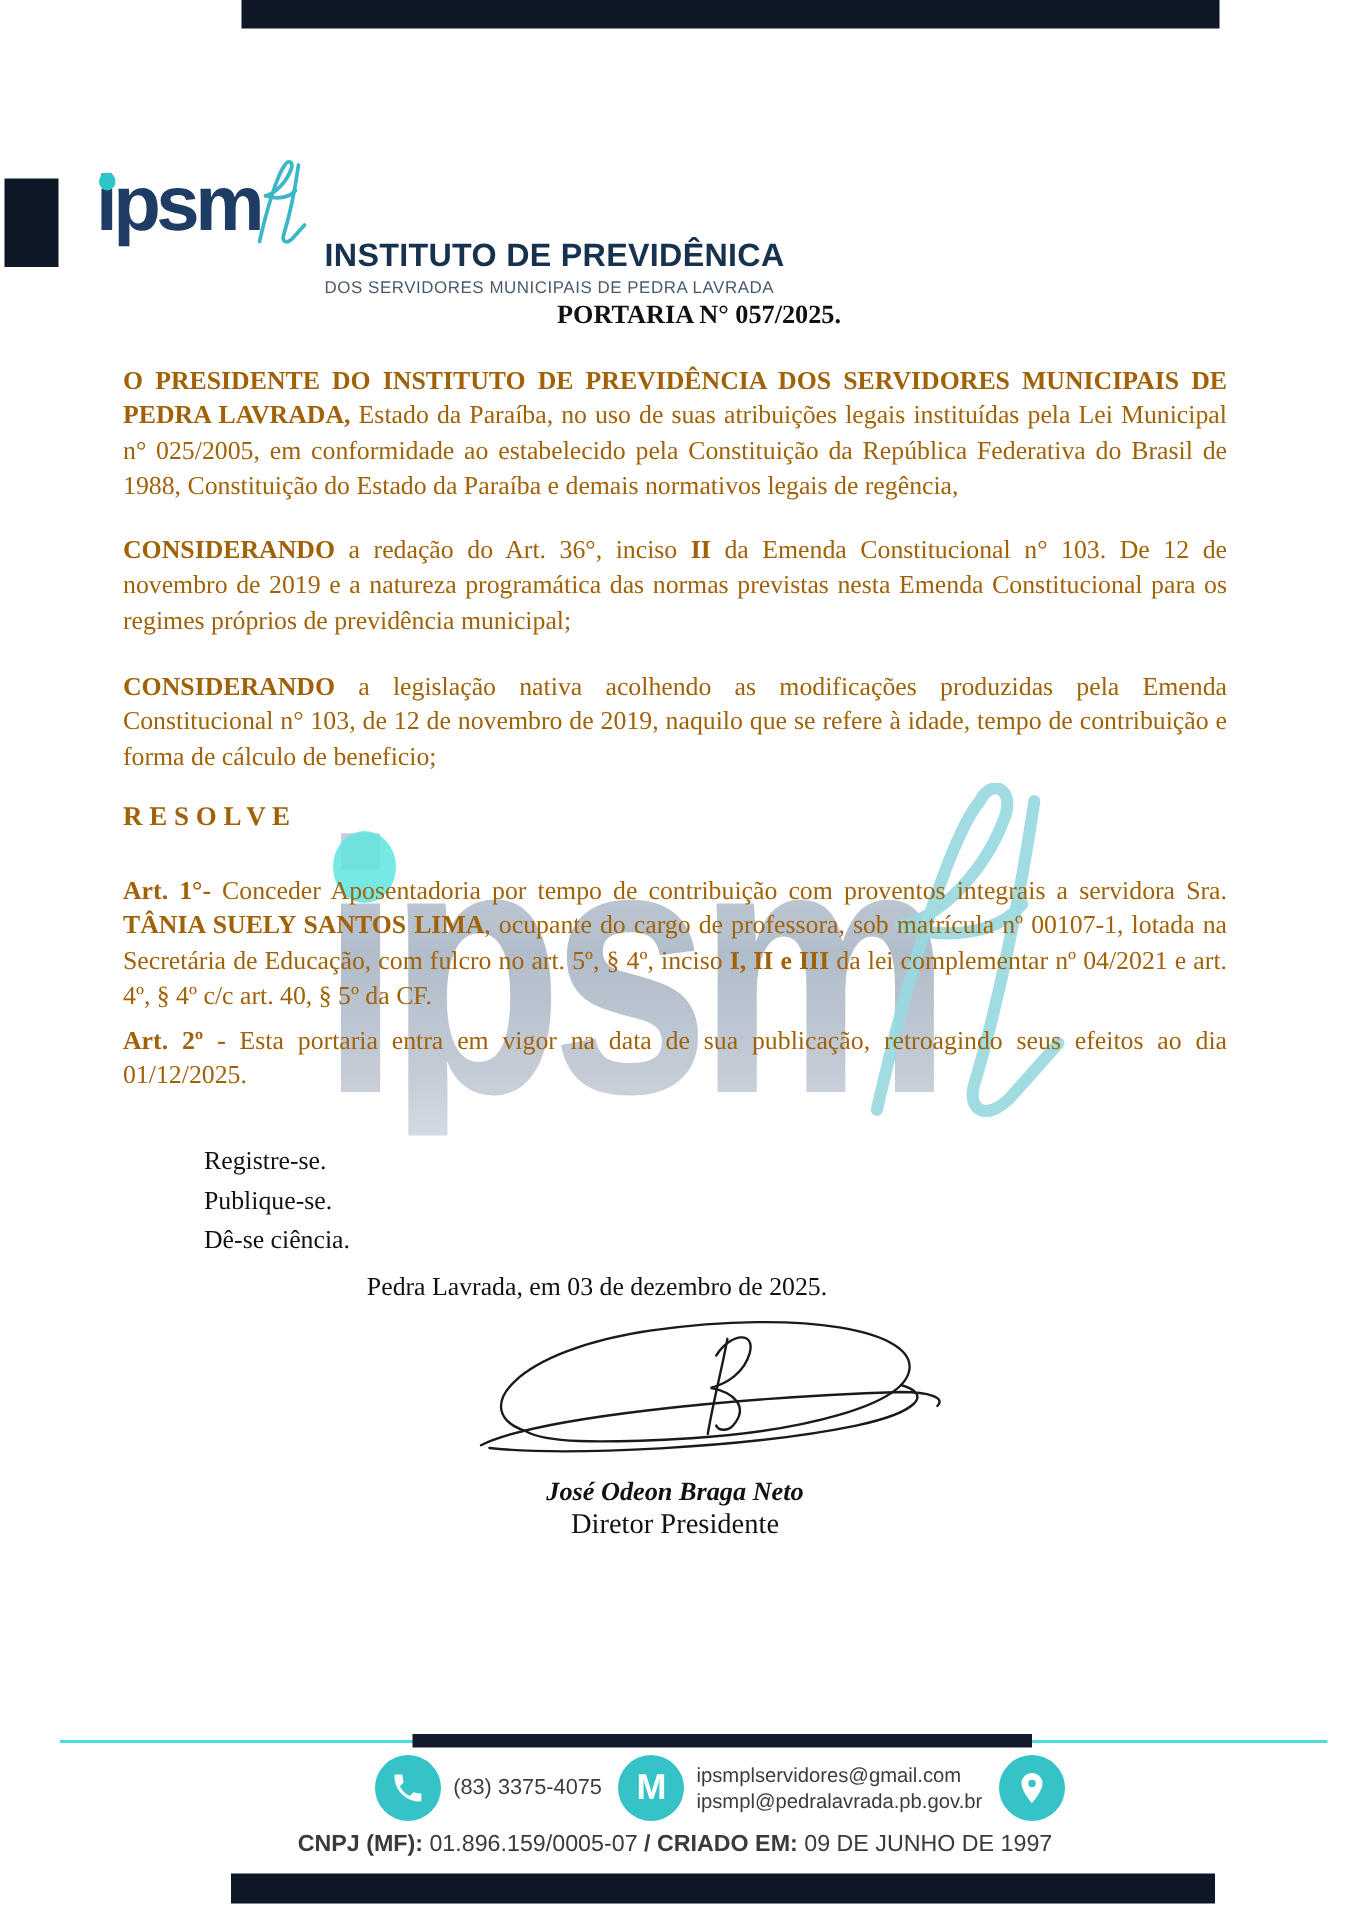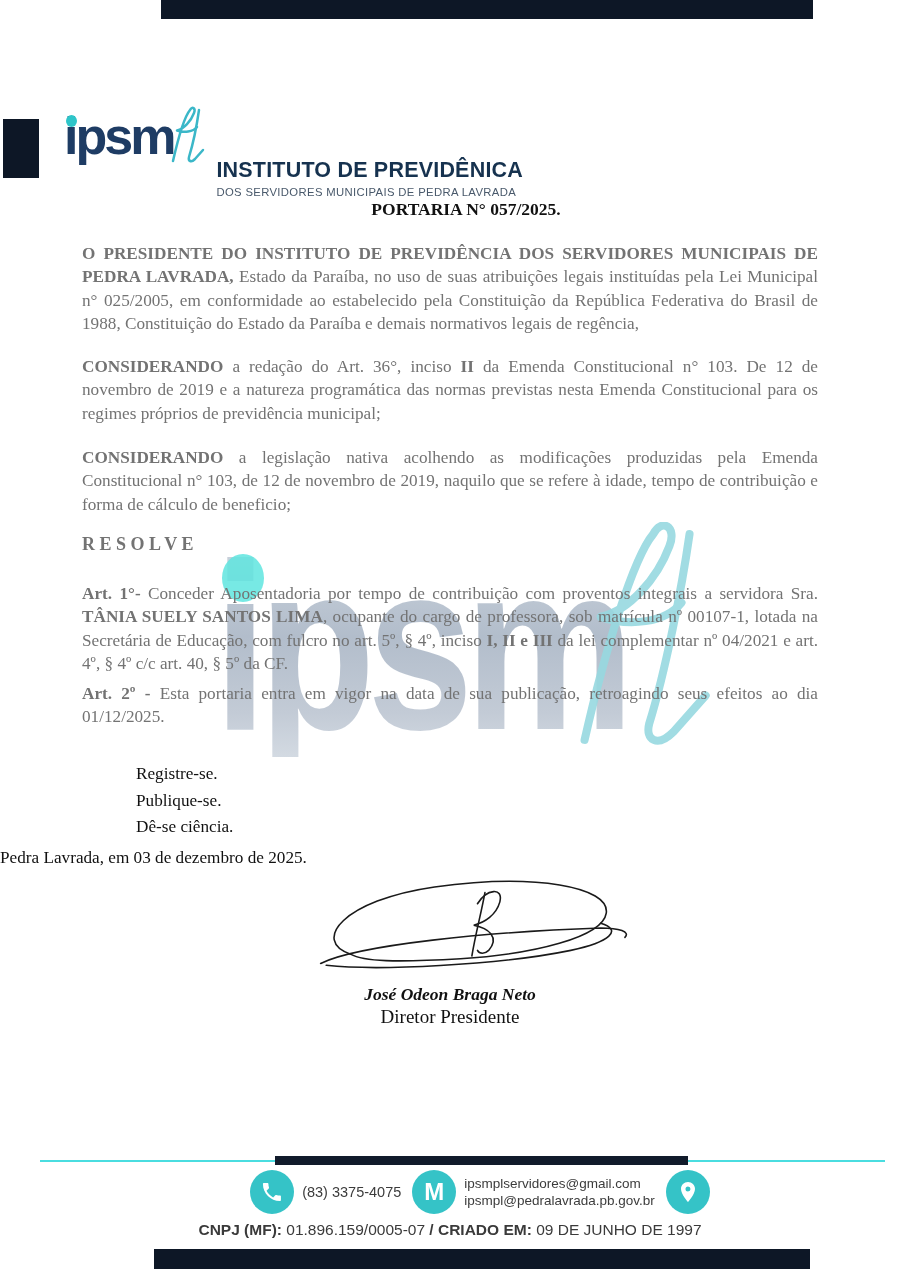--- a/index.html
+++ b/index.html
@@ -44,34 +44,34 @@
   }
   .wm-idot {
     position:absolute; left:8px; top:16px; width:42px; height:48px;
     background:#5fe5df; border-radius:50%; opacity:0.85;
   }
   .wm-pl { position:absolute; left:290px; top:-16px; width:250px; height:226px; opacity:0.9; }
 
   
   .doc {
     position:absolute; left:82px; width:736px; z-index:2;
-    font-size:17.2px; line-height:23.4px; text-align:justify; color:#737373;
+    font-size:17.2px; line-height:23.4px; text-align:justify; color:#a16207;
   }
   b { font-weight:bold; }
   .title { position:absolute; left:16px; top:199px; width:900px; text-align:center;
            font-weight:bold; font-size:17.5px; z-index:2; }
   .p1 { top:242px; }
   .c1 { top:355px; }
   .c2 { top:446px; }
   .resolve { top:533px; font-weight:bold; font-size:18px; text-align:left; }
   .art1 { top:582px; }
   .art2 { top:682px; }
   .closing { position:absolute; left:136px; top:761px; z-index:2;
              font-size:17.2px; line-height:26.6px; }
-  .dateline { position:absolute; left:0; top:848px; width:796px; 
+  .dateline { position:absolute; left:0; top:848px; width:796px; text-align:center;
               font-size:17.2px; z-index:2; }
   .sig-svg { position:absolute; left:295px; top:872px; width:350px; height:112px; z-index:2; }
   .signer-name { position:absolute; left:0; top:984px; width:900px; text-align:center;
                  font-weight:bold; font-style:italic; font-size:17.5px; z-index:2; }
   .signer-role { position:absolute; left:0; top:1006px; width:900px; text-align:center;
                  font-size:19px; z-index:2; }
 
   
   .divider-teal { position:absolute; left:40px; top:1160px; width:845px; height:2px;
                   background:#4adde0; z-index:2; }

